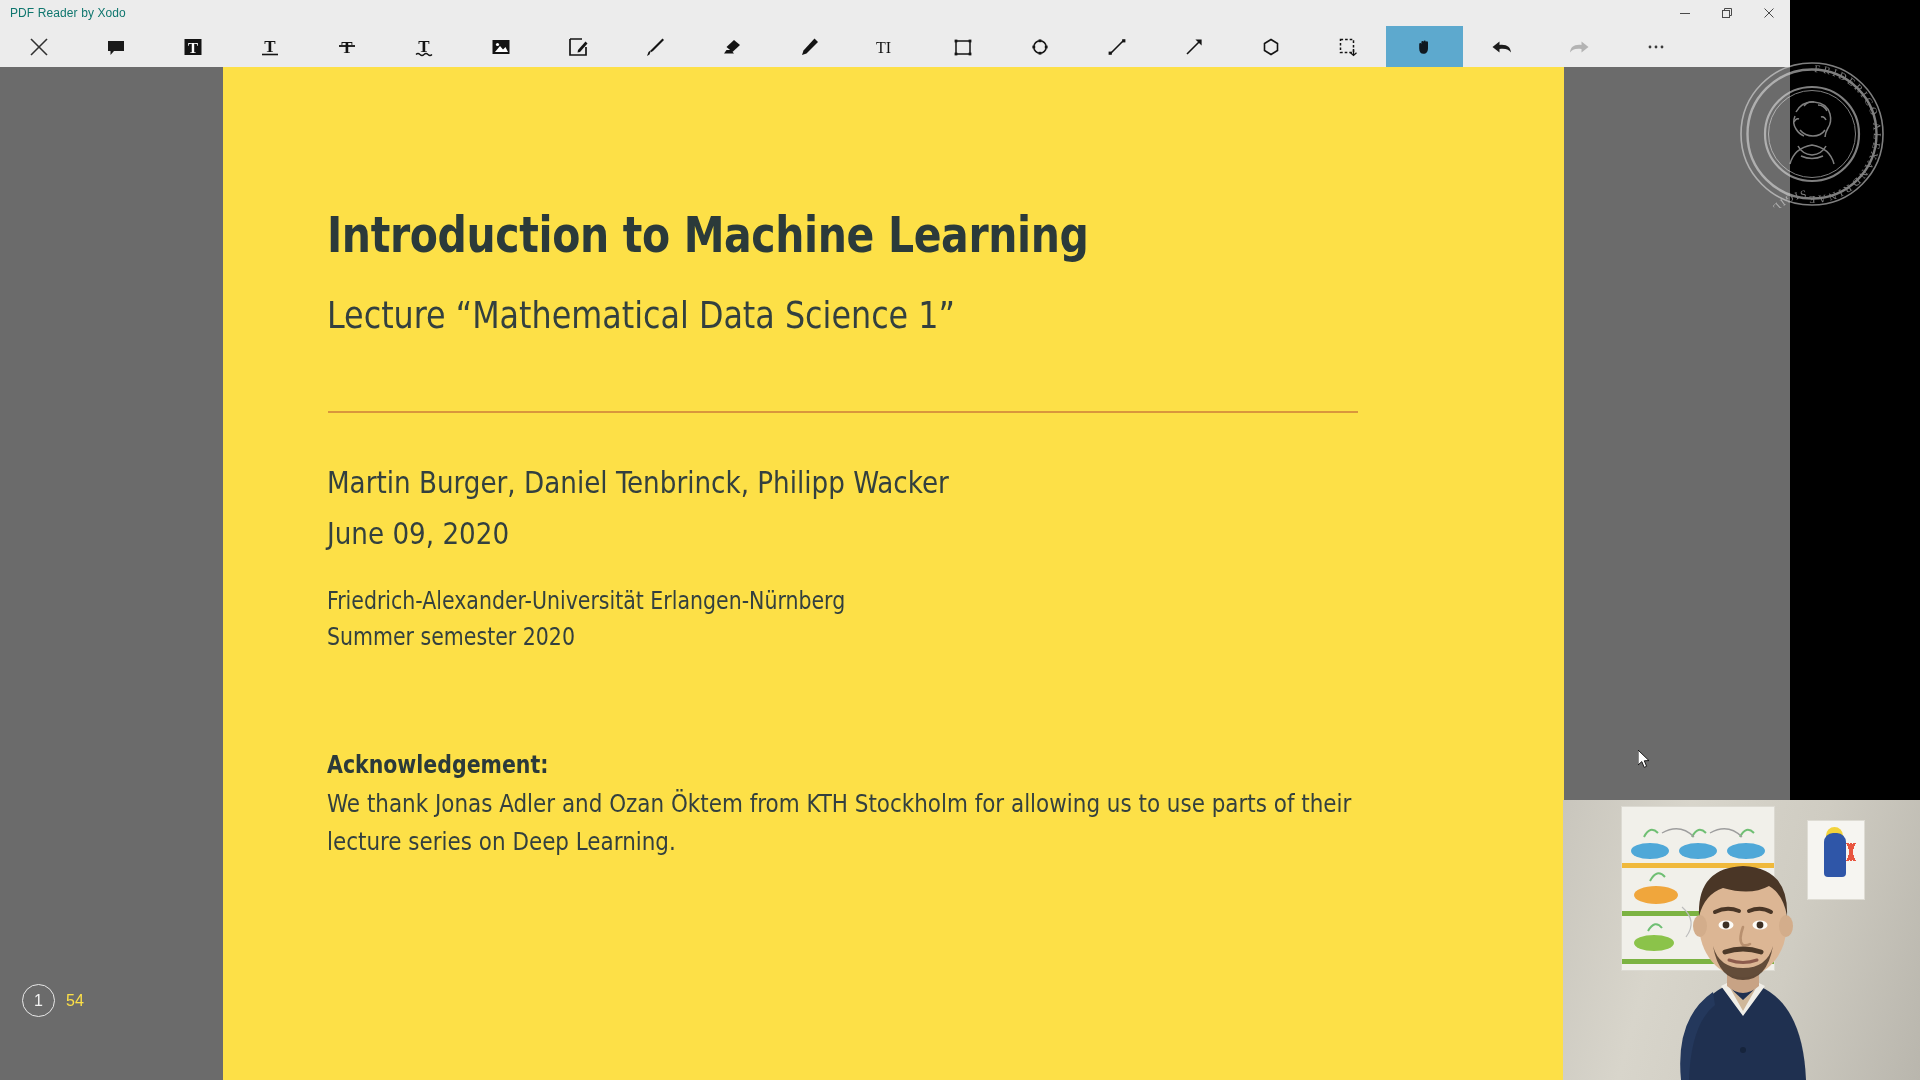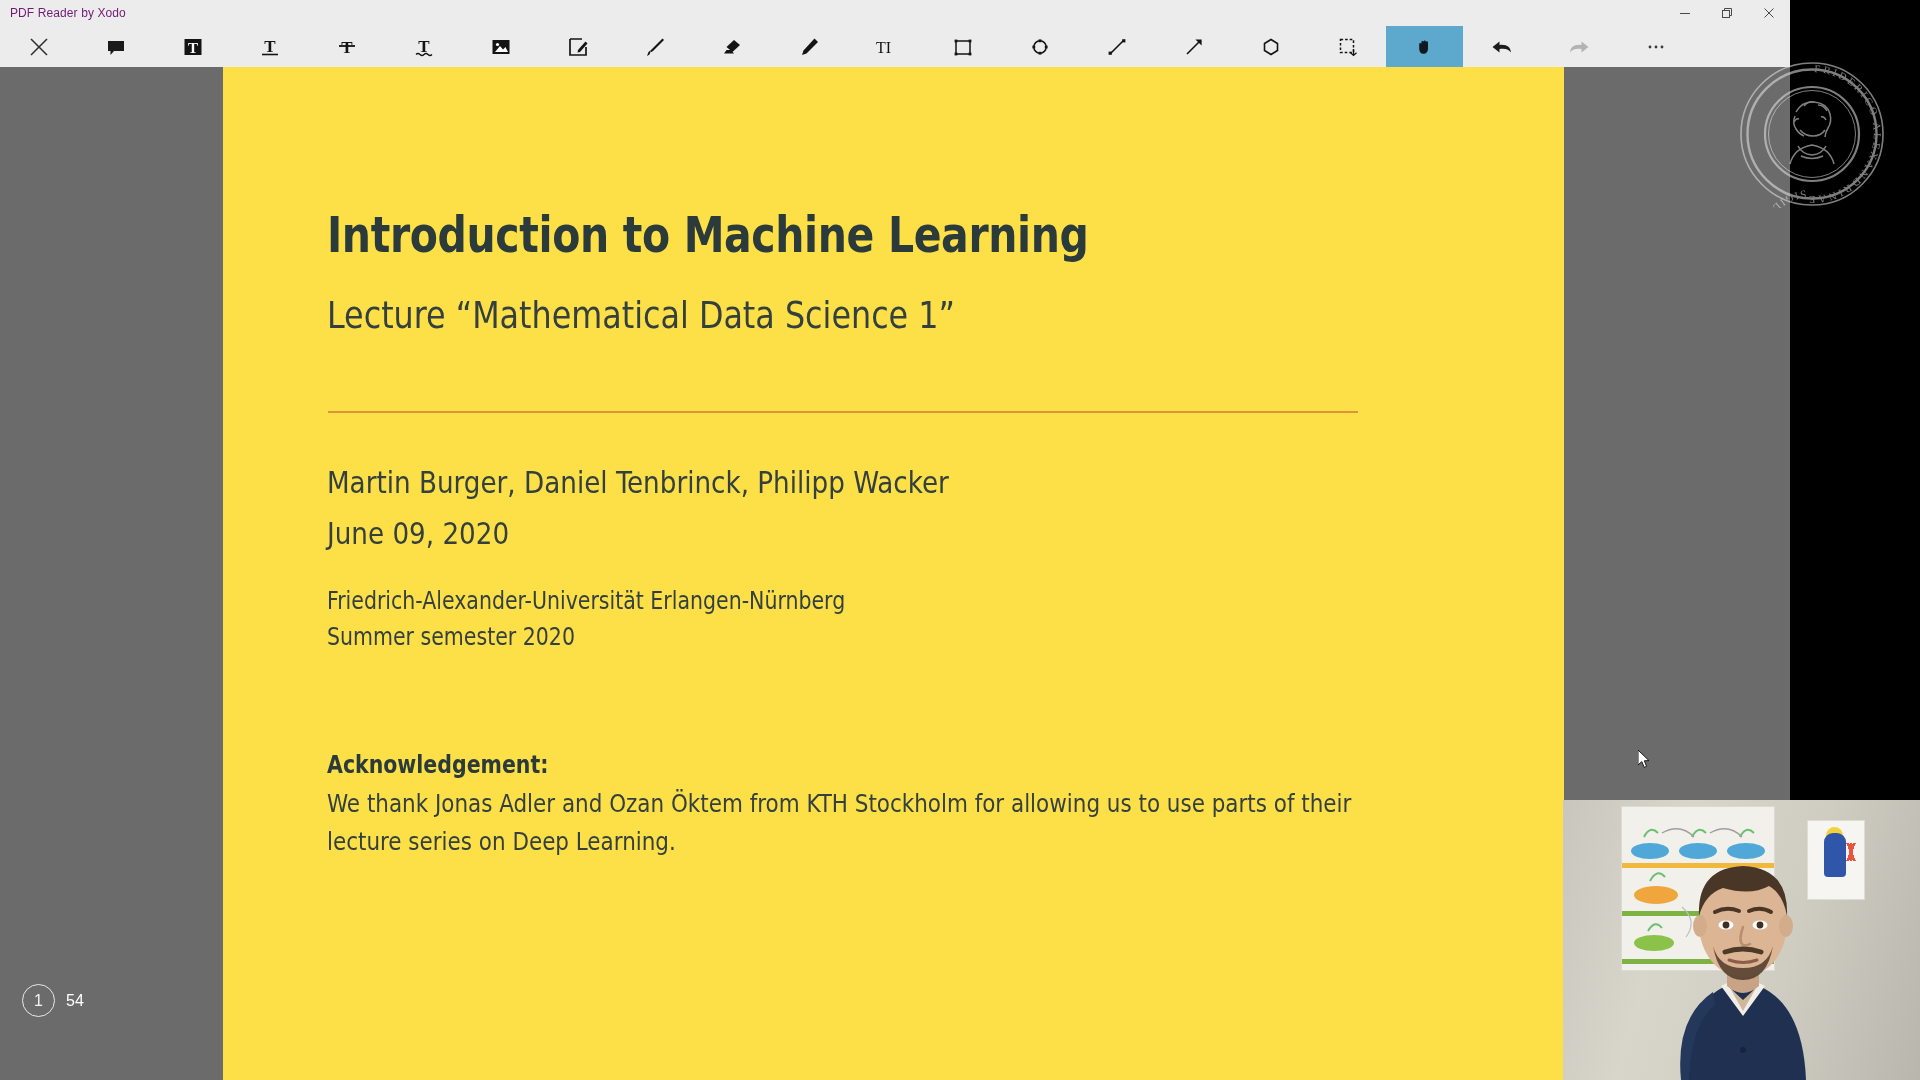--- a/index.html
+++ b/index.html
@@ -37,21 +37,21 @@
     position: absolute;
     left: 0; top: 0;
     width: 1790px;
     height: 26px;
     background: #ececec;
     display: flex;
     align-items: center;
   }
   #app-title {
     font-size: 12px;
-    color: #701a75;
+    color: #0f766e;
     margin-left: 10px;
     letter-spacing: 0.1px;
     white-space: nowrap;
   }
   #window-controls {
     position: absolute;
     right: 0; top: 0;
     height: 26px;
     display: flex;
   }
@@ -244,21 +244,21 @@
     height: 31px;
     border: 1.6px solid #e8e8e8;
     border-radius: 50%;
     color: #f2f2f2;
     font-size: 16px;
     display: flex;
     align-items: center;
     justify-content: center;
   }
   #page-total {
-    color: #ffffff;
+    color: #fde047;
     font-size: 16px;
   }
 
   
   #webcam {
     position: absolute;
     left: 1563px;
     top: 800px;
     width: 357px;
     height: 280px;

